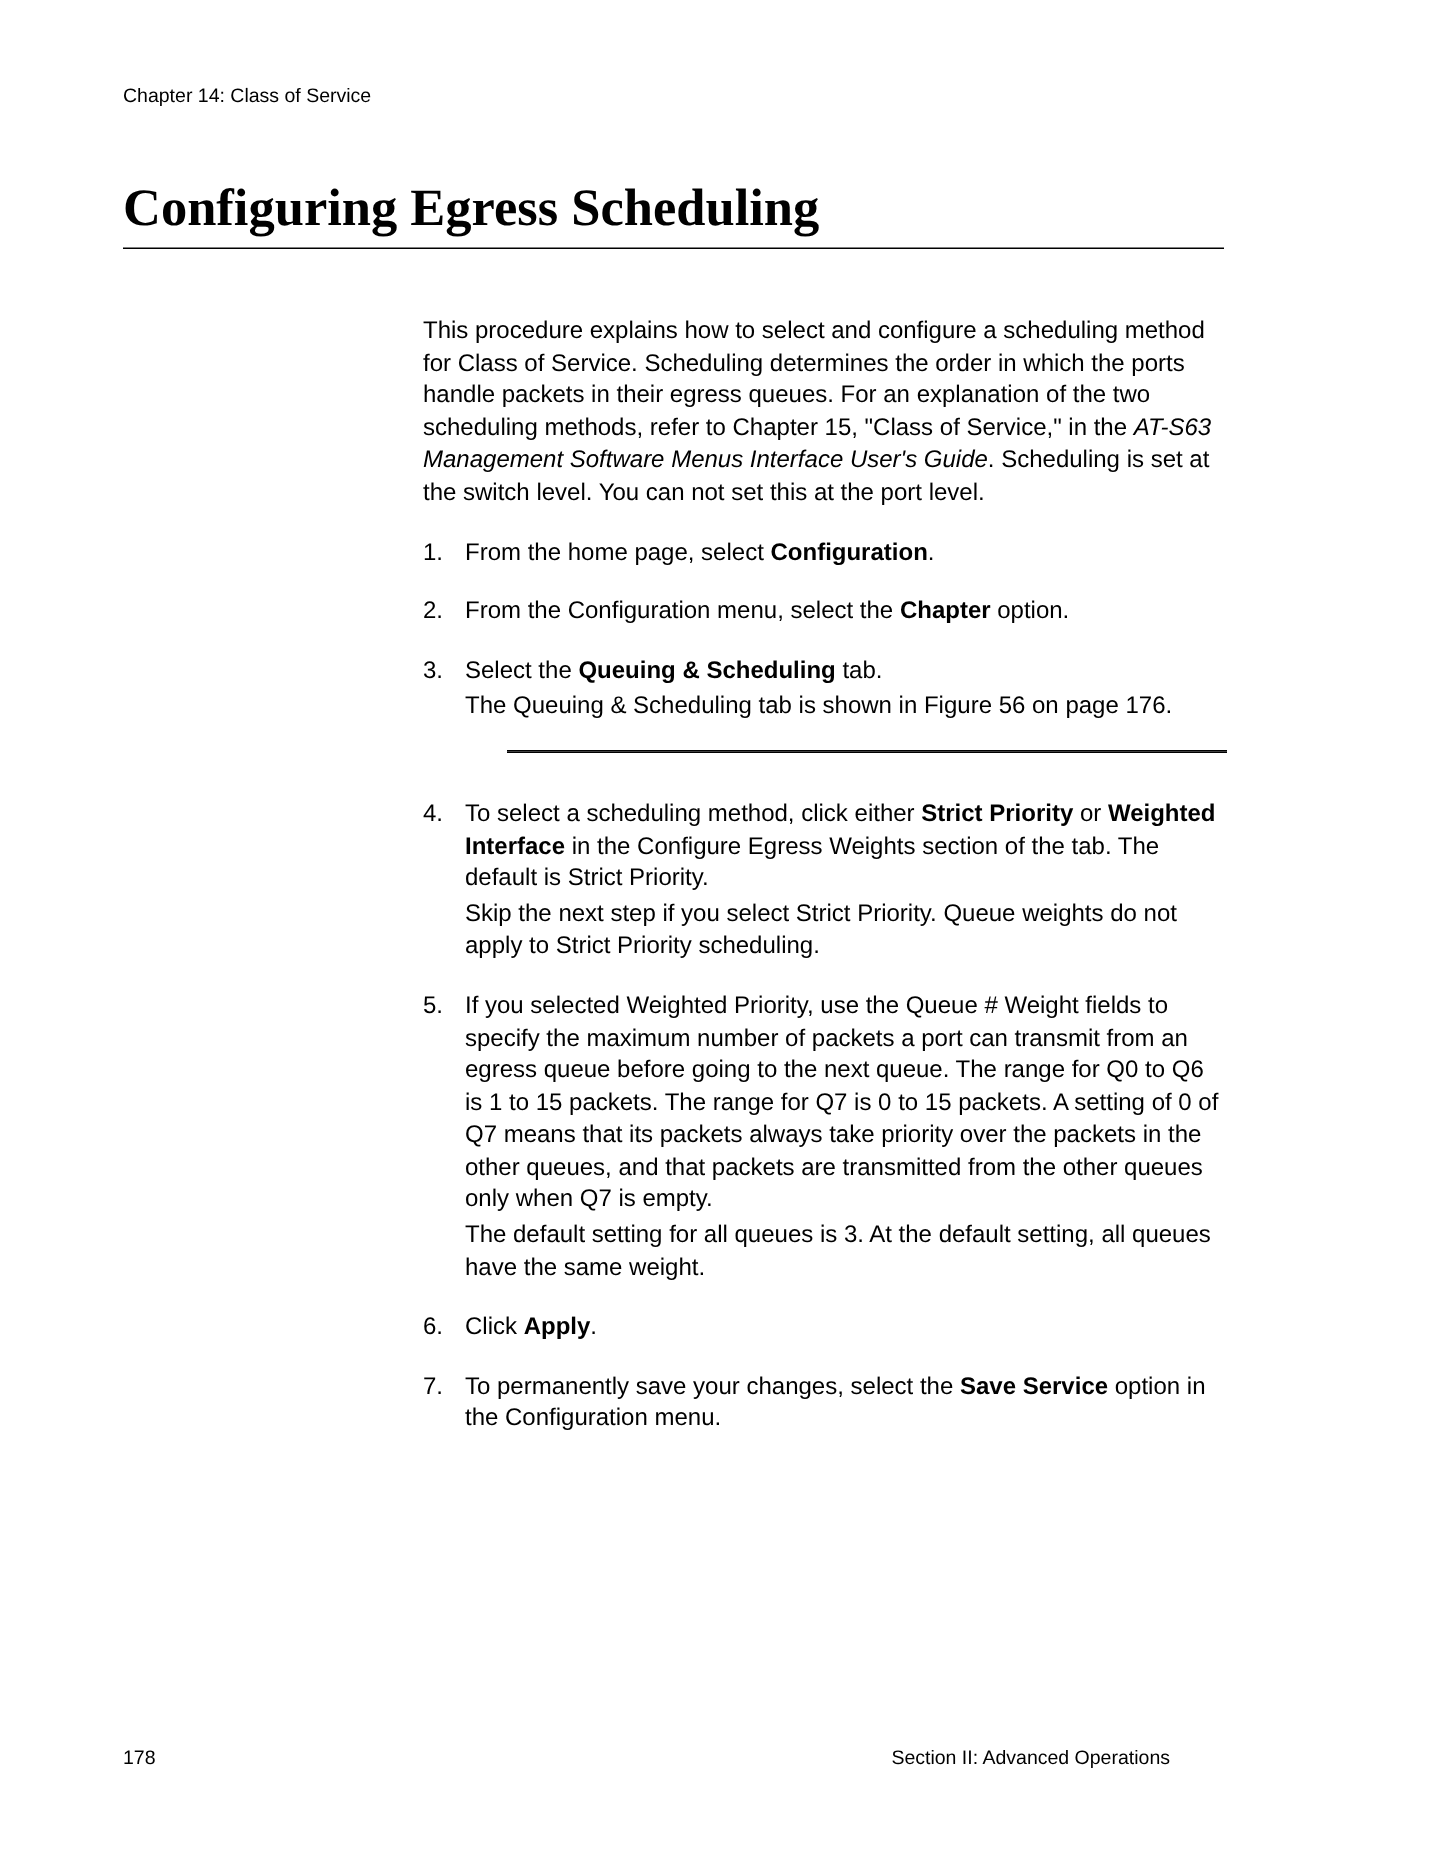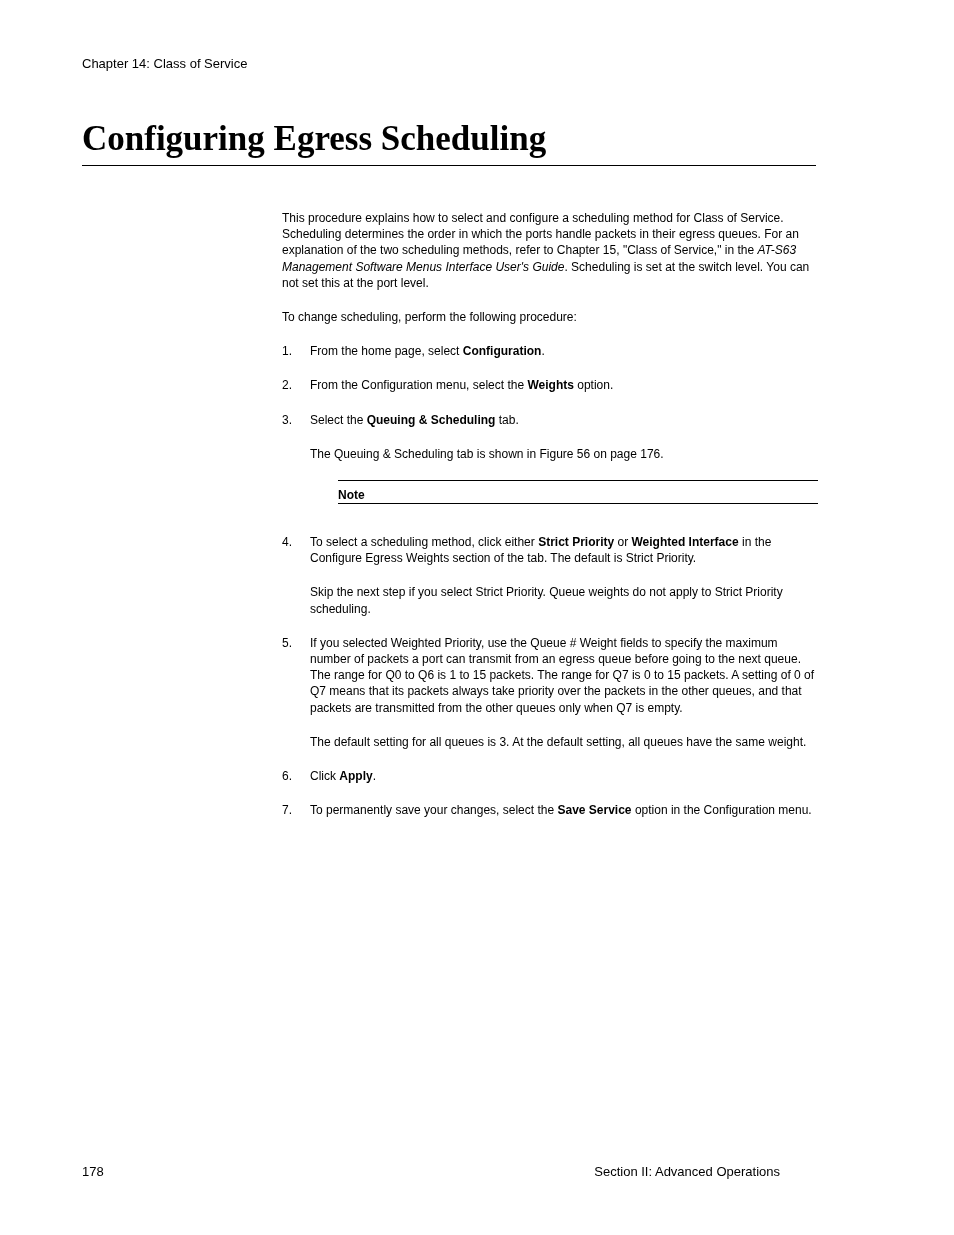--- a/index.html
+++ b/index.html
@@ -23,21 +23,21 @@
   .main-title {
     font-family: "Times New Roman", Times, serif;
     font-size: 35px;
     font-weight: bold;
     border-bottom: 1px solid #000;
     padding-bottom: 6px;
     margin-bottom: 44px;
   }
   .content {
     margin-left: 200px;
-    font-size: 12px;
+    font-size: 16px;
     line-height: 1.35;
   }
   .para {
     margin-bottom: 18px;
   }
   .italic {
     font-style: italic;
   }
   .bold {
     font-weight: bold;
@@ -52,21 +52,21 @@
     margin-bottom: 18px;
     padding-left: 28px;
     position: relative;
   }
   ol.steps > li .num {
     position: absolute;
     left: 0;
     top: 0;
   }
   .step-sub {
-    margin-top: 18px;
+    margin-top: 2px;
   }
   .note-box {
     margin: 18px 0 30px 28px;
     width: 480px;
   }
   .note-rule {
     border-top: 1px solid #000;
     margin: 0;
   }
   .note-title {
@@ -98,42 +98,40 @@
   <div class="chapter-header">Chapter 14: Class of Service</div>
 
   <div class="main-title">Configuring Egress Scheduling</div>
 
   <div class="content">
 
     <div class="para">
       <span>This procedure explains how to select and configure a scheduling method for Class of Service. Scheduling determines the order in which the ports handle packets in their egress queues. For an explanation of the two scheduling methods, refer to Chapter 15, "Class of Service," in the </span><span class="italic">AT-S63 Management Software Menus Interface User's Guide</span><span>. Scheduling is set at the switch level. You can not set this at the port level.</span>
     </div>
 
-    <div class="para">To change scheduling, perform the following procedure:</div>
 
     <ol class="steps">
 
       <li>
         <span class="num">1.</span>
         <span>From the home page, select </span><span class="bold">Configuration</span><span>.</span>
       </li>
 
       <li>
         <span class="num">2.</span>
-        <span>From the Configuration menu, select the </span><span class="bold">Weights</span><span> option.</span>
+        <span>From the Configuration menu, select the </span><span class="bold">Chapter</span><span> option.</span>
       </li>
 
       <li>
         <span class="num">3.</span>
         <span>Select the </span><span class="bold">Queuing &amp; Scheduling</span><span> tab.</span>
         <div class="step-sub">The Queuing &amp; Scheduling tab is shown in Figure 56 on page 176.</div>
 
         <div class="note-box">
           <div class="note-rule"></div>
-          <div class="note-title">Note</div>
           <div class="note-rule"></div>
         </div>
       </li>
 
       <li>
         <span class="num">4.</span>
         <span>To select a scheduling method, click either </span><span class="bold">Strict Priority</span><span> or </span><span class="bold">Weighted Interface</span><span> in the Configure Egress Weights section of the tab. The default is Strict Priority.</span>
         <div class="step-sub">Skip the next step if you select Strict Priority. Queue weights do not apply to Strict Priority scheduling.</div>
       </li>
 

